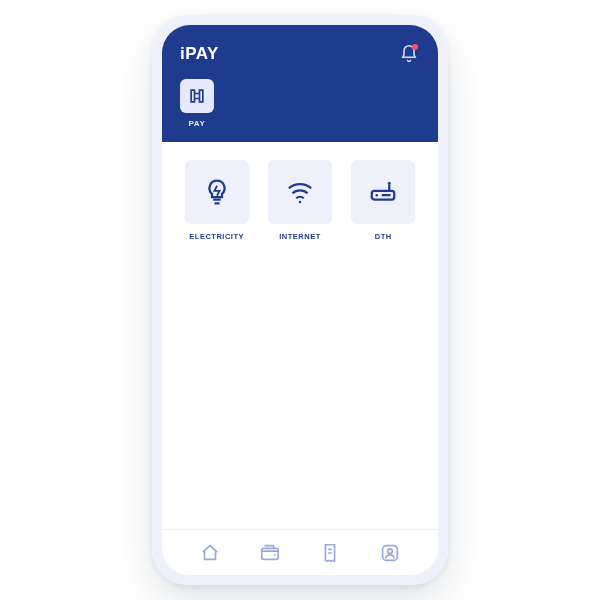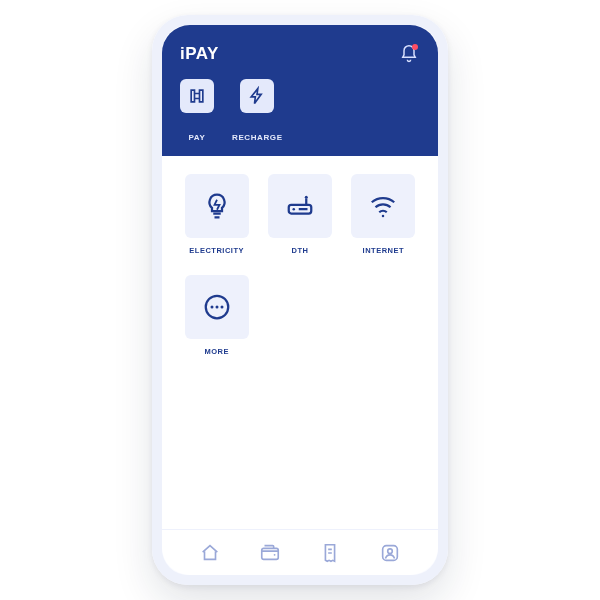--- a/index.html
+++ b/index.html
@@ -46,21 +46,21 @@
   .bell-wrap svg { stroke: #d8e0ff; }
   .bell-dot {
     position: absolute; top: 1px; right: 2px;
     width: 6px; height: 6px; border-radius: 50%;
     background: #ff4d63;
   }
   .header-actions {
     display: flex; gap: 18px;
   }
   .h-action {
-    display: flex; flex-direction: column; align-items: center; gap: 20px;
+    display: flex; flex-direction: column; align-items: center; gap: 6px;
     cursor: pointer;
   }
   .h-icon-box {
     width: 34px; height: 34px; border-radius: 6px;
     background: #e4e9fb;
     display: flex; align-items: center; justify-content: center;
   }
   .h-icon-box svg { stroke: #1f3b8e; }
   .h-label { font-size: 8px; letter-spacing: 0.6px; font-weight: 600; color: #e4e9fb; }
 
@@ -125,86 +125,67 @@
       <div class="header-actions">
         <div class="h-action">
           <div class="h-icon-box">
             <svg width="20" height="20" viewBox="0 0 24 24" fill="none" stroke-width="2">
               <path d="M5 5h4v14H5zM15 5h4v14h-4z"></path>
               <path d="M9 9h6M9 15h6"></path>
             </svg>
           </div>
           <div class="h-label">PAY</div>
         </div>
-        <div class="h-action">
-          <div class="h-icon-box">
-            <svg width="20" height="20" viewBox="0 0 24 24" fill="none" stroke-width="2">
-              <path d="M13 3L5 13h5l-1 8 8-11h-5z"></path>
-            </svg>
-          </div>
-          <div class="h-label">RECHARGE</div>
-        </div>
       </div>
     </div>
 
     <div class="body">
       <div class="grid">
 
         <div class="tile">
           <div class="tile-box">
             <svg width="30" height="30" viewBox="0 0 24 24">
               <path d="M9 18h6M10 21h4"></path>
               <path d="M12 3a6 6 0 0 0-4 10.5V16h8v-2.5A6 6 0 0 0 12 3z"></path>
               <path d="M12 7l-2 4h4l-2 4" stroke-width="1.4"></path>
             </svg>
           </div>
           <div class="tile-label">ELECTRICITY</div>
         </div>
 
 
 
+
+        <div class="tile">
+          <div class="tile-box">
+            <svg width="30" height="30" viewBox="0 0 24 24">
+              <path d="M3 9a14 14 0 0 1 18 0"></path>
+              <path d="M6 13a9 9 0 0 1 12 0"></path>
+              <path d="M9 17a4.5 4.5 0 0 1 6 0"></path>
+              <circle cx="12" cy="20" r="1" fill="#1f3b8e" stroke="none"></circle>
+            </svg>
+          </div>
+          <div class="tile-label">INTERNET</div>
+        </div>
 
         <div class="tile">
           <div class="tile-box">
             <svg width="32" height="30" viewBox="0 0 24 24">
               <rect x="3" y="11" width="18" height="7" rx="2"></rect>
               <circle cx="7" cy="14.5" r="1" fill="#1f3b8e" stroke="none"></circle>
               <line x1="11" y1="14.5" x2="18" y2="14.5"></line>
               <line x1="17" y1="11" x2="17" y2="6"></line>
               <circle cx="17" cy="5" r="1.2" fill="#1f3b8e" stroke="none"></circle>
             </svg>
           </div>
           <div class="tile-label">DTH</div>
         </div>
 
-        <div class="tile">
-          <div class="tile-box">
-            <svg width="30" height="30" viewBox="0 0 24 24">
-              <path d="M3 9a14 14 0 0 1 18 0"></path>
-              <path d="M6 13a9 9 0 0 1 12 0"></path>
-              <path d="M9 17a4.5 4.5 0 0 1 6 0"></path>
-              <circle cx="12" cy="20" r="1" fill="#1f3b8e" stroke="none"></circle>
-            </svg>
-          </div>
-          <div class="tile-label">INTERNET</div>
-        </div>
-
-
-
-        <div class="tile">
-          <div class="tile-box">
-            <svg width="30" height="30" viewBox="0 0 24 24">
-              <circle cx="12" cy="12" r="9"></circle>
-              <circle cx="8" cy="12" r="1.2" fill="#1f3b8e" stroke="none"></circle>
-              <circle cx="12" cy="12" r="1.2" fill="#1f3b8e" stroke="none"></circle>
-              <circle cx="16" cy="12" r="1.2" fill="#1f3b8e" stroke="none"></circle>
-            </svg>
-          </div>
-          <div class="tile-label">MORE</div>
-        </div>
+
+
 
       </div>
     </div>
 
     <div class="nav">
       <div class="nav-item">
         <svg width="22" height="22" viewBox="0 0 24 24">
           <path d="M4 11l8-7 8 7"></path>
           <path d="M6 10v9h12v-9"></path>
         </svg>

